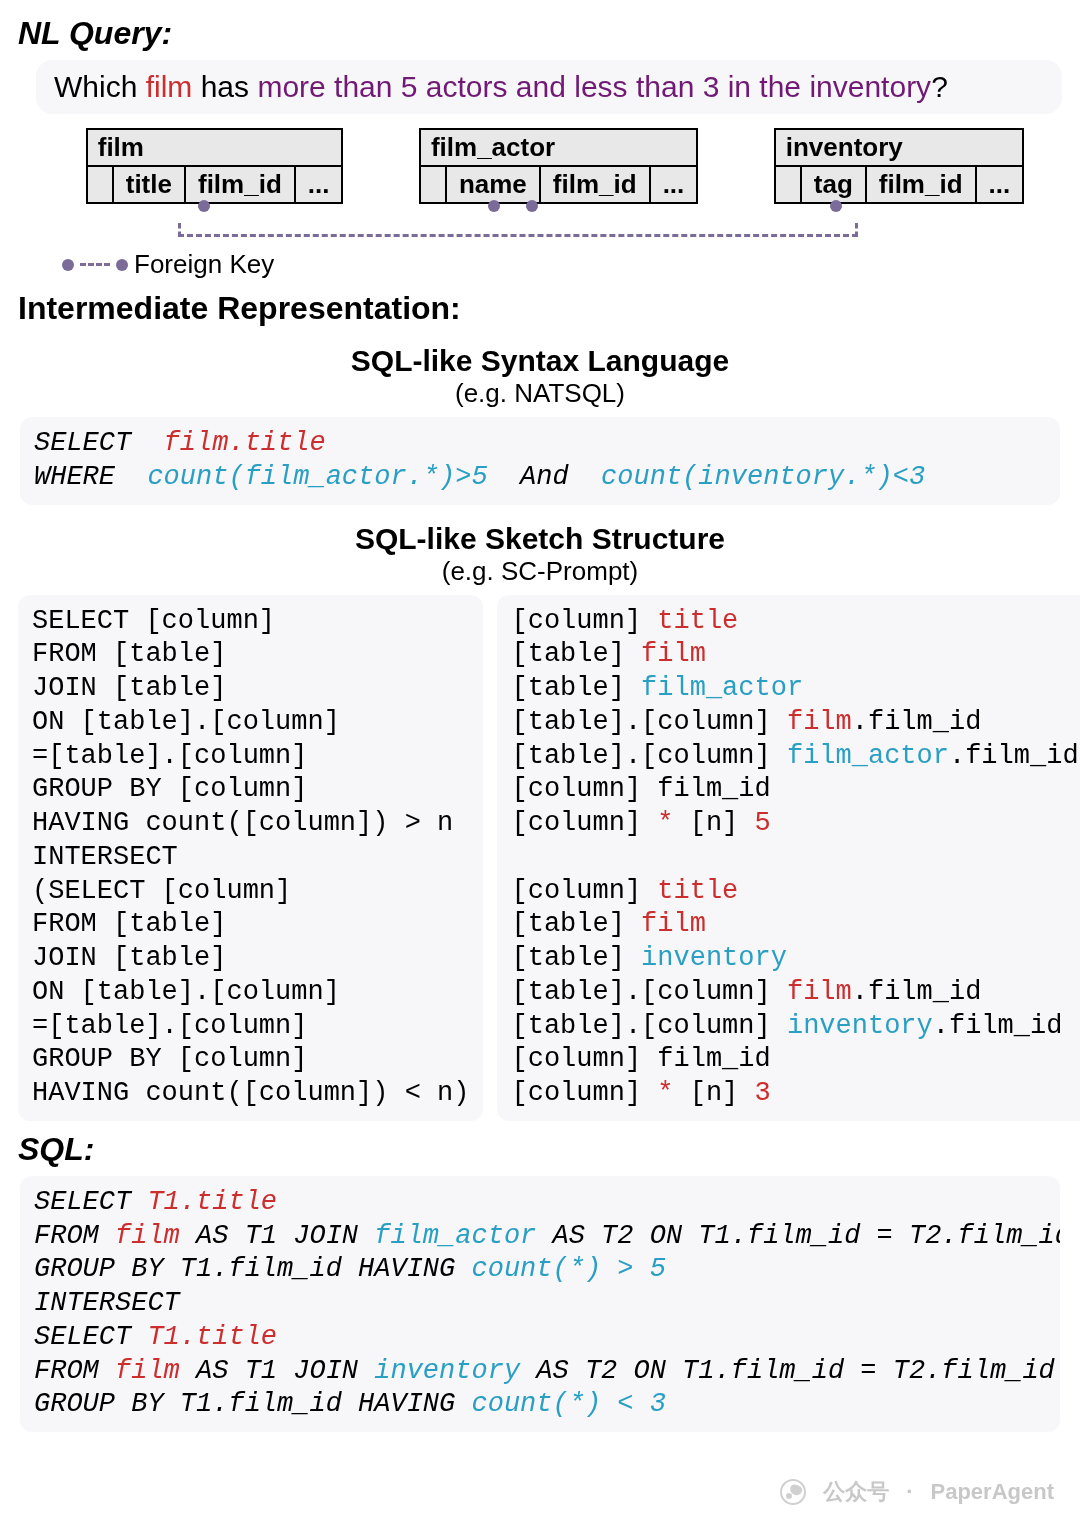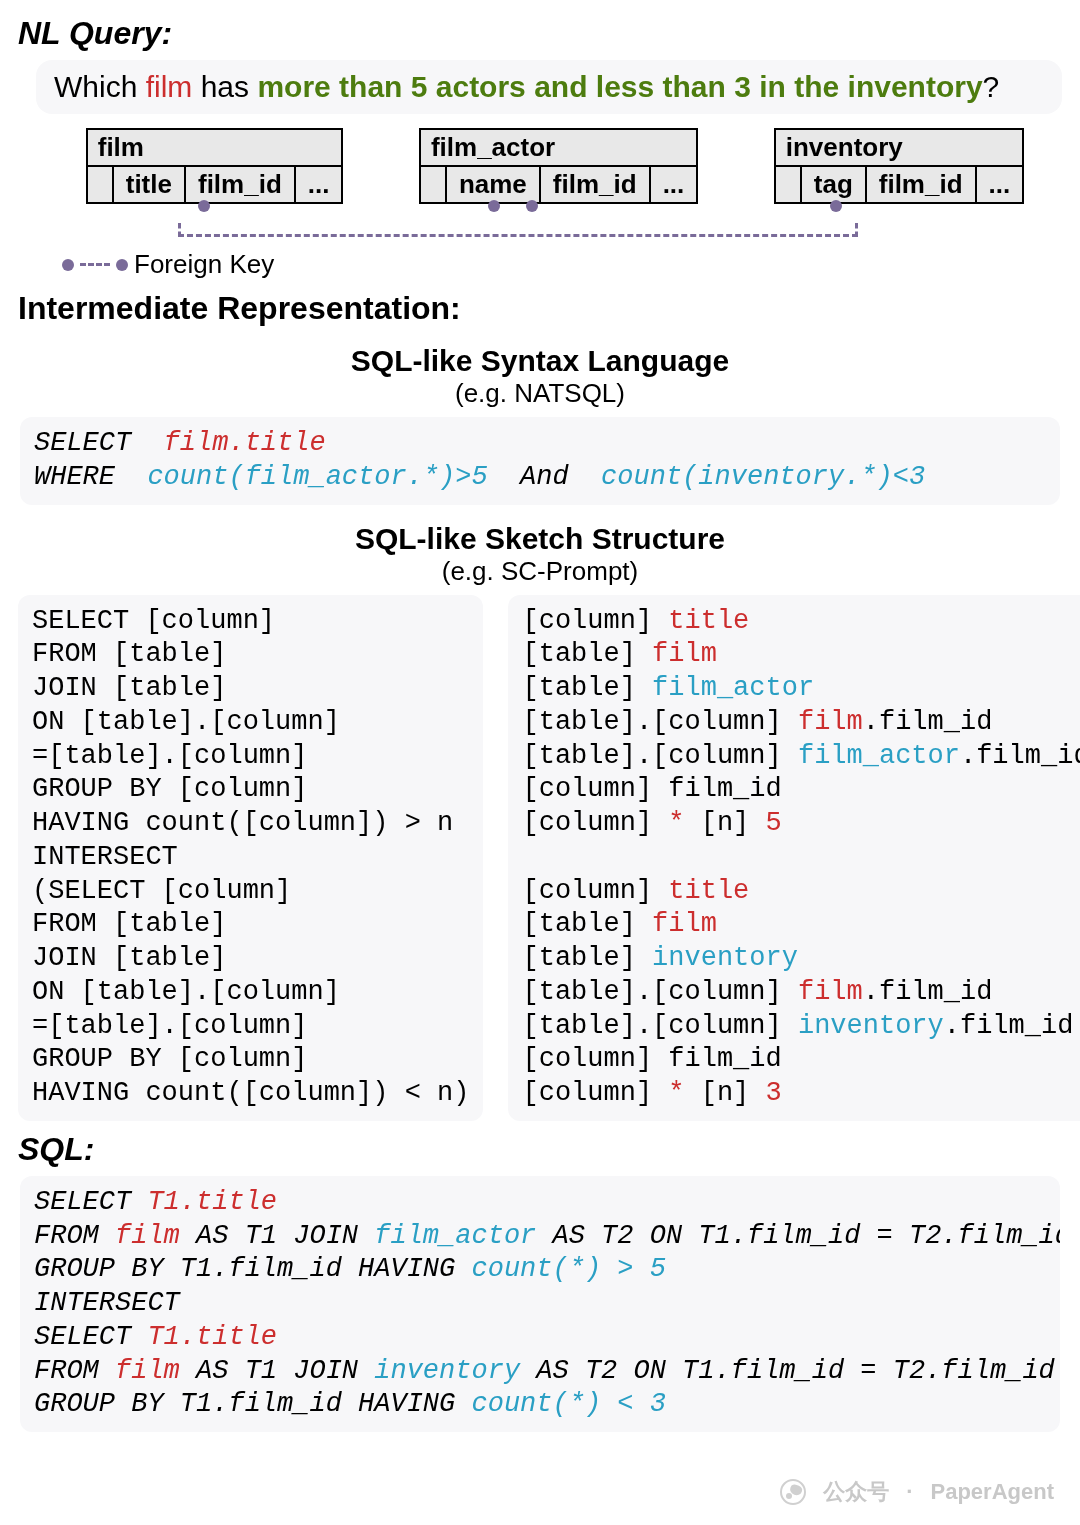--- a/index.html
+++ b/index.html
@@ -19,21 +19,21 @@
   font-style: italic;
 }
 .nl-query-box {
   background: #f7f7f9;
   border-radius: 16px;
   padding: 10px 18px;
   font-size: 30px;
   margin: 6px 0 14px 18px;
 }
 .nl-query-box .red { color: #cc2e2e; }
-.nl-query-box .cyan { color: #4d7c0f; font-weight: bold; }
+.nl-query-box .cyan { color: #701a75; }
 
 
 .schema-row {
   display: flex;
   justify-content: space-around;
   margin: 8px 0 8px 30px;
   position: relative;
 }
 .schema-table {
   border: 2px solid #000;
@@ -84,21 +84,21 @@
   overflow: hidden;
   font-style: italic;
 }
 .red { color: #cc2e2e; }
 .cyan { color: #2a9fc4; }
 
 
 .sketch-wrap { position: relative; }
 .sketch-panels {
   display: flex;
-  gap: 25px;
+  gap: 14px;
 }
 .sketch-panels .panel {
   background: #f7f7f9;
   border-radius: 12px;
   padding: 10px 14px;
   font-family: 'Courier New', monospace;
   font-size: 27px;
   line-height: 1.25;
   flex: 1;
 }

